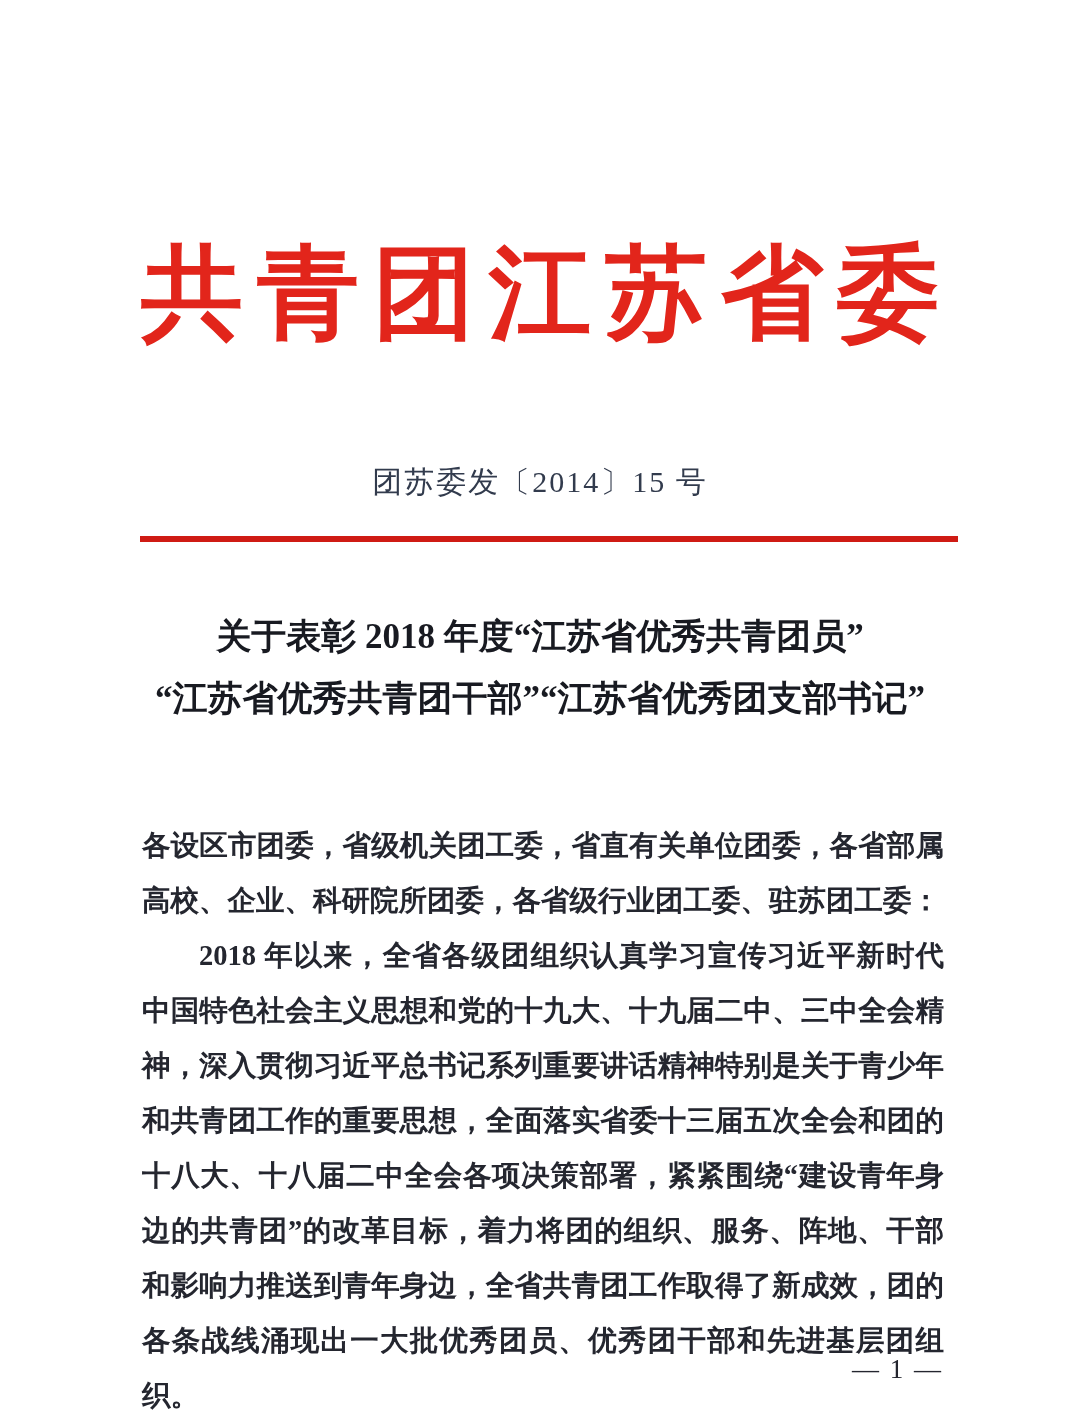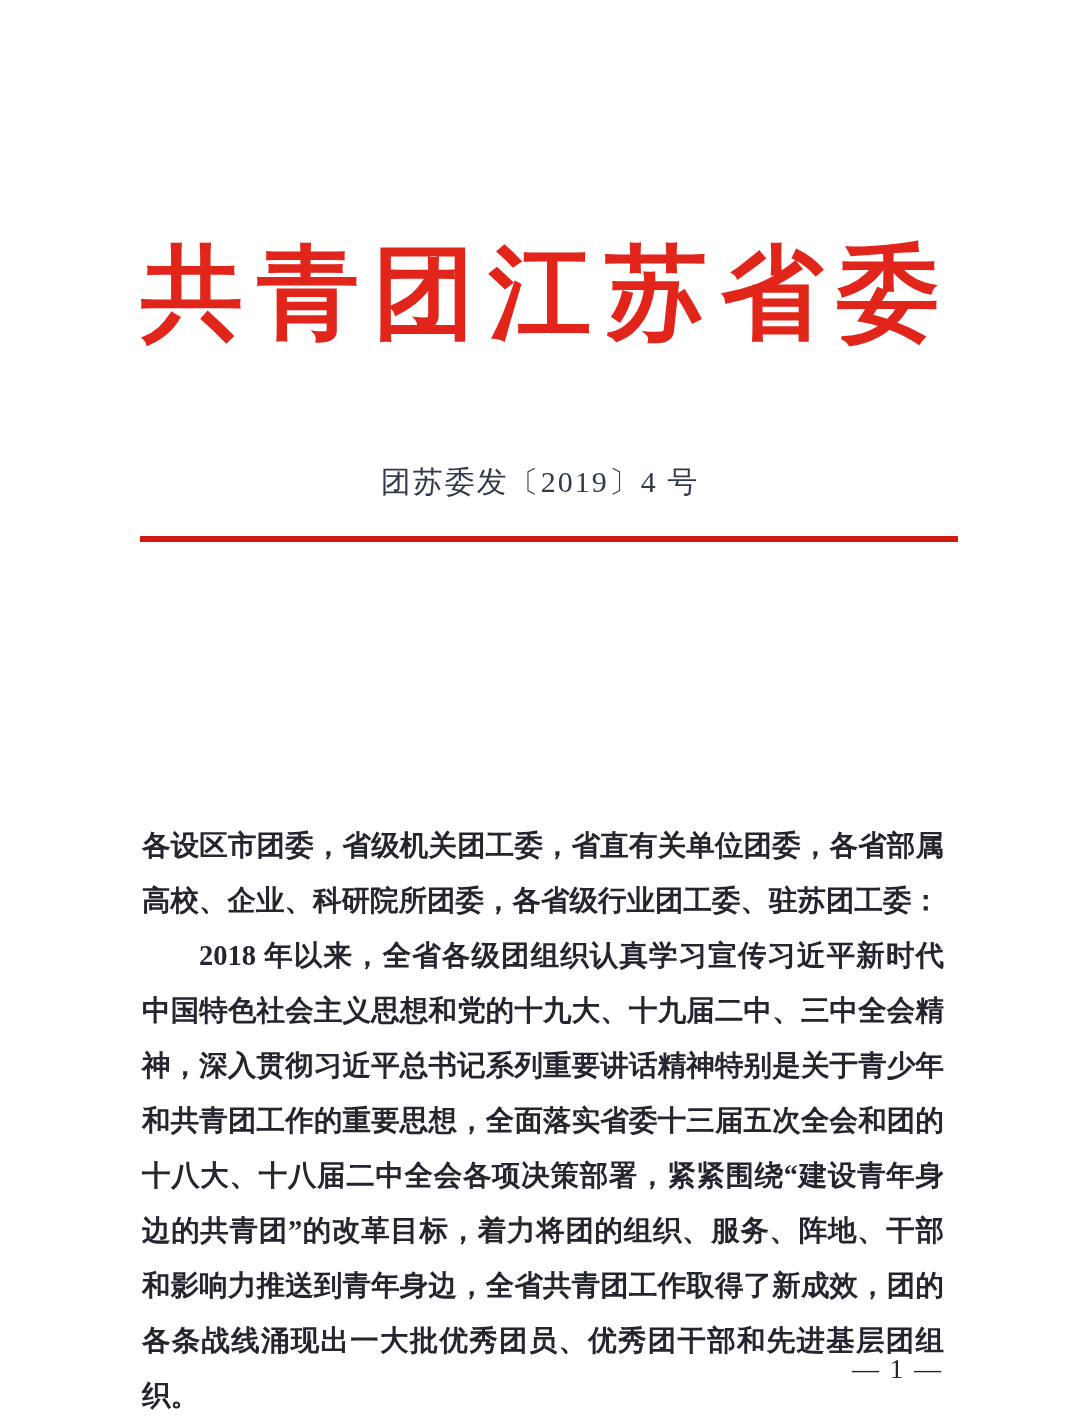--- a/index.html
+++ b/index.html
@@ -91,25 +91,27 @@
     white-space: nowrap;
   }
 </style>
 </head>
 <body>
 
 <div class="page">
 
   <div class="letterhead">共青团江苏省委</div>
 
-  <div class="doc-number">团苏委发〔2019〕4 号</div>
+  <div class="doc-number">团苏委发〔2014〕15 号</div>
 
   <div class="red-divider"></div>
 
   <div class="doc-title">
+    <div>关于表彰 2018 年度“江苏省优秀共青团员”</div>
+    <div>“江苏省优秀共青团干部”“江苏省优秀团支部书记”</div>
   </div>
 
   <div class="doc-body">
     <p>各设区市团委，省级机关团工委，省直有关单位团委，各省部属高校、企业、科研院所团委，各省级行业团工委、驻苏团工委：</p>
     <p class="indented">2018 年以来，全省各级团组织认真学习宣传习近平新时代中国特色社会主义思想和党的十九大、十九届二中、三中全会精神，深入贯彻习近平总书记系列重要讲话精神特别是关于青少年和共青团工作的重要思想，全面落实省委十三届五次全会和团的十八大、十八届二中全会各项决策部署，紧紧围绕“建设青年身边的共青团”的改革目标，着力将团的组织、服务、阵地、干部和影响力推送到青年身边，全省共青团工作取得了新成效，团的各条战线涌现出一大批优秀团员、优秀团干部和先进基层团组织。</p>
   </div>
 
   <div class="page-number">— 1 —</div>
 
 </div>

